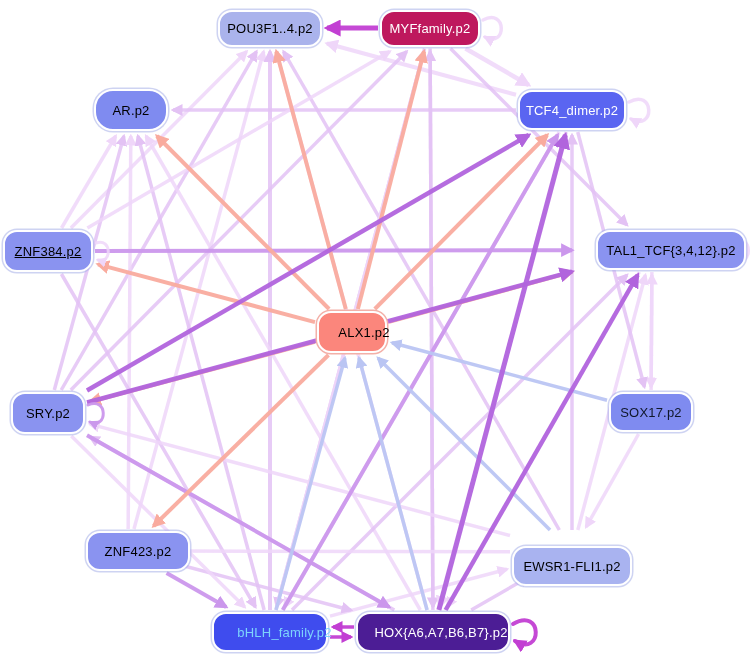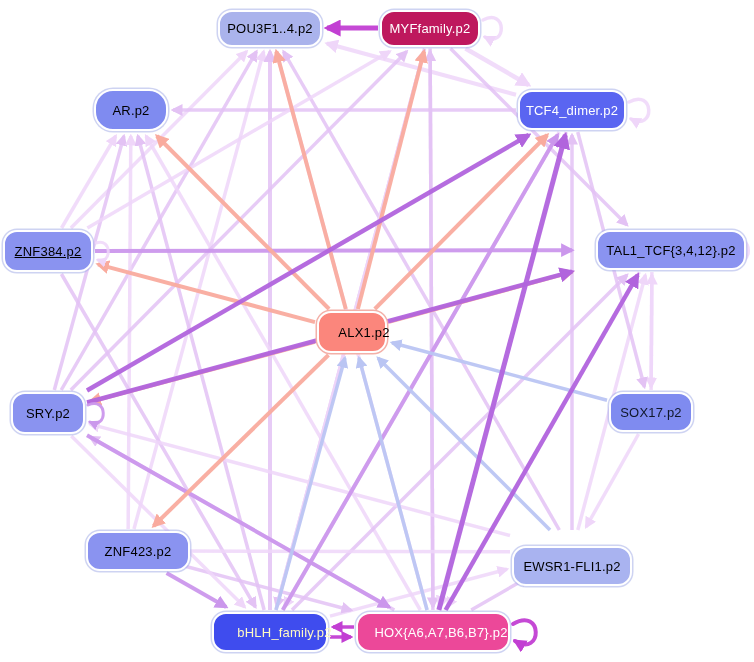--- a/index.html
+++ b/index.html
@@ -123,25 +123,25 @@
       </div>
       <div class="node" style="left: 577px; top: 230px; width: 150px; height: 40px; background: rgb(138, 147, 240); margin-left: 19px;">
         <span class="lbl" style="color: rgb(0, 0, 0);">TAL1_TCF{3,4,12}.p2</span>
       </div>
       <div class="node" style="left: 609px; top: 392px; width: 84px; height: 40px; background: rgb(127, 139, 240);">
         <span class="lbl" style="color: #0f172a;">SOX17.p2</span>
       </div>
       <div class="node" style="left: 512px; top: 532px; width: 120px; height: 40px; background: rgb(169, 179, 240); margin-top: 14px;">
         <span class="lbl" style="color: rgb(0, 0, 0);">EWSR1-FLI1.p2</span>
       </div>
-      <div class="node" style="left: 356px; top: 612px; width: 154px; height: 40px; background: #ec4899; padding-left: 16px;">
+      <div class="node" style="left: 356px; top: 612px; width: 154px; height: 40px; background: #4c1d95; padding-left: 16px;">
         <span class="lbl" style="color: rgb(255, 255, 255);">HOX{A6,A7,B6,B7}.p2</span>
       </div>
       <div class="node" style="left: 212px; top: 612px; width: 116px; height: 40px; background: rgb(63, 76, 238);">
-        <span class="lbl" style="color: #fef9c3; padding-left: 29px;">bHLH_family.p2</span>
+        <span class="lbl" style="color: #7dd3fc; padding-left: 29px;">bHLH_family.p2</span>
       </div>
       <div class="node" style="left: 86px; top: 531px; width: 104px; height: 40px; background: rgb(138, 147, 240);">
         <span class="lbl" style="color: rgb(0, 0, 0);">ZNF423.p2</span>
       </div>
       <div class="node" style="left: 11px; top: 392px; width: 74px; height: 42px; background: rgb(138, 147, 240);">
         <span class="lbl" style="color: rgb(0, 0, 0);">SRY.p2</span>
       </div>
       <div class="node" style="left: 3px; top: 230px; width: 90px; height: 42px; background: rgb(138, 147, 240);">
         <span class="lbl" style="color: rgb(0, 0, 0); text-decoration: underline;">ZNF384.p2</span>
       </div>

